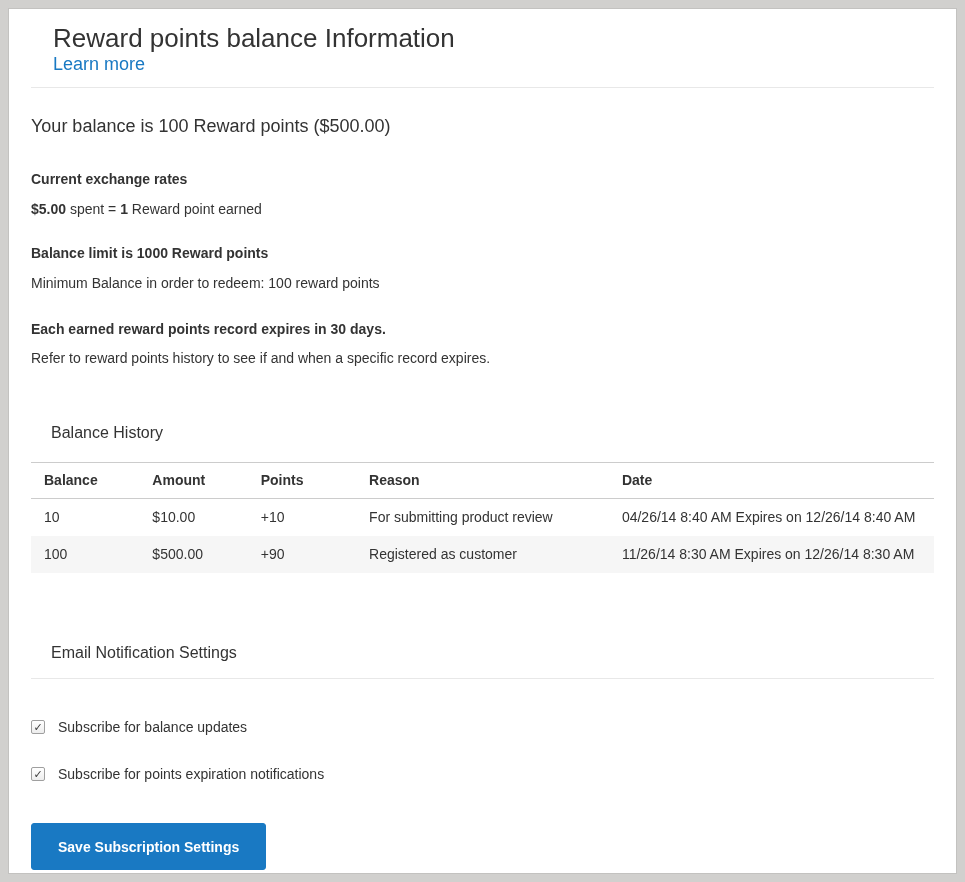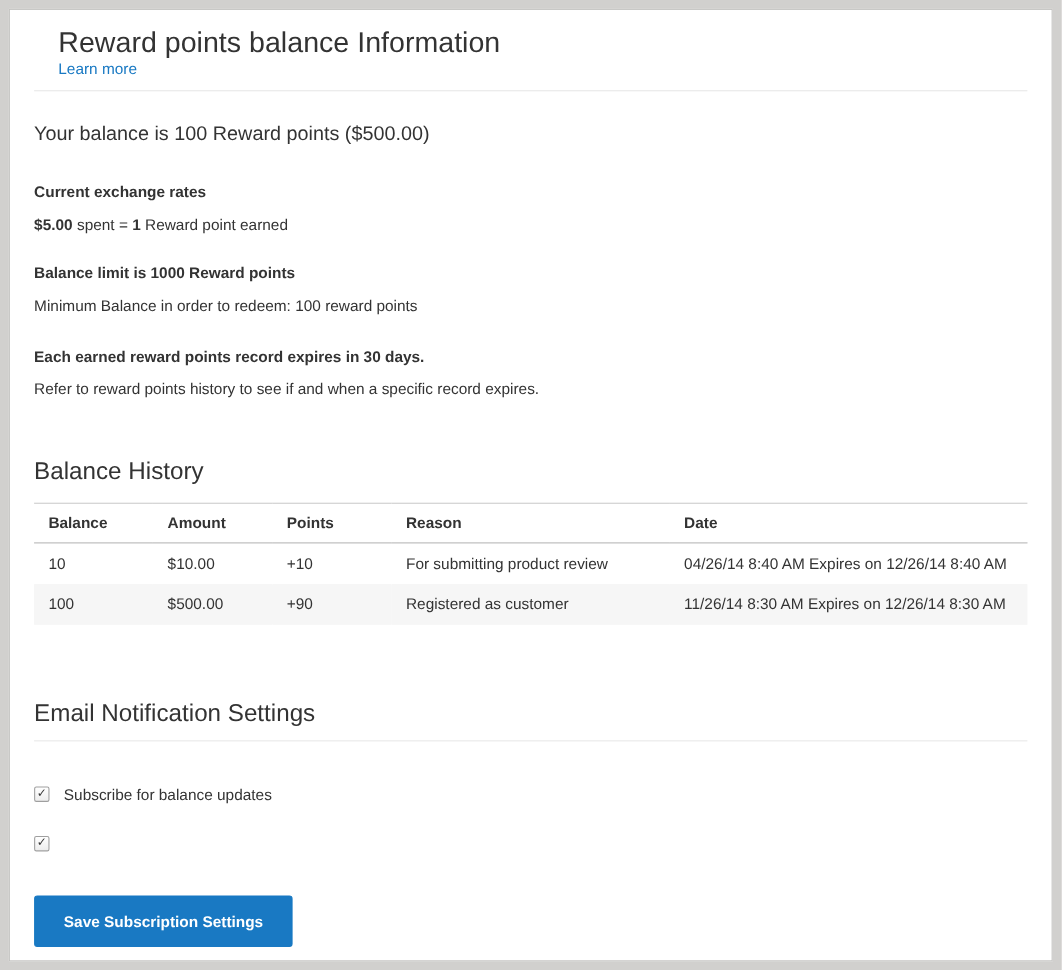--- a/index.html
+++ b/index.html
@@ -29,21 +29,21 @@
   }
   h1.page-title {
     font-size: 26px;
     font-weight: 300;
     color: #333;
     line-height: 31px;
     letter-spacing: 0;
   }
   a.learn-more {
     margin-left: 22px;
-    font-size: 14px;
+    font-size: 18px;
     color: #1979c3;
     text-decoration: none;
     cursor: pointer;
   }
 
   
   .balance-summary {
     margin-top: 26px;
     font-size: 18px;
     line-height: 25px;
@@ -60,24 +60,25 @@
   .exchange-heading { margin-top: 31px; }
   .exchange-lines { margin-top: 11px; font-size: 14px; line-height: 19px; }
   .limit-heading  { margin-top: 25px; }
   .plain-line     { font-size: 14px; line-height: 19px; }
   .min-balance    { margin-top: 11px; }
   .expiry-heading { margin-top: 27px; }
   .expiry-note    { margin-top: 10px; }
 
   
   h2.section-title {
-    font-size: 22px;
+    font-size: 16px;
     font-weight: 300;
     line-height: 31px;
     color: #333;
+    margin-left: 20px;
   }
   .history-title { margin-top: 49px; }
 
   
   table.history-table {
     margin-top: 14px;
     width: 100%;
     border-collapse: collapse;
     font-size: 14px;
   }
@@ -222,17 +223,18 @@
     <span class="checkbox">
         <span class="check">✓</span>
       </span>
     <span class="checkbox-label">Subscribe for balance updates</span>
   </div>
 
   <div class="checkbox-row second">
     <span class="checkbox">
         <span class="check">✓</span>
       </span>
+    <span class="checkbox-label">Subscribe for points expiration notifications</span>
   </div>
 
   <button class="save-button">Save Subscription Settings</button>
 
 </div>
 
 </body></html>

